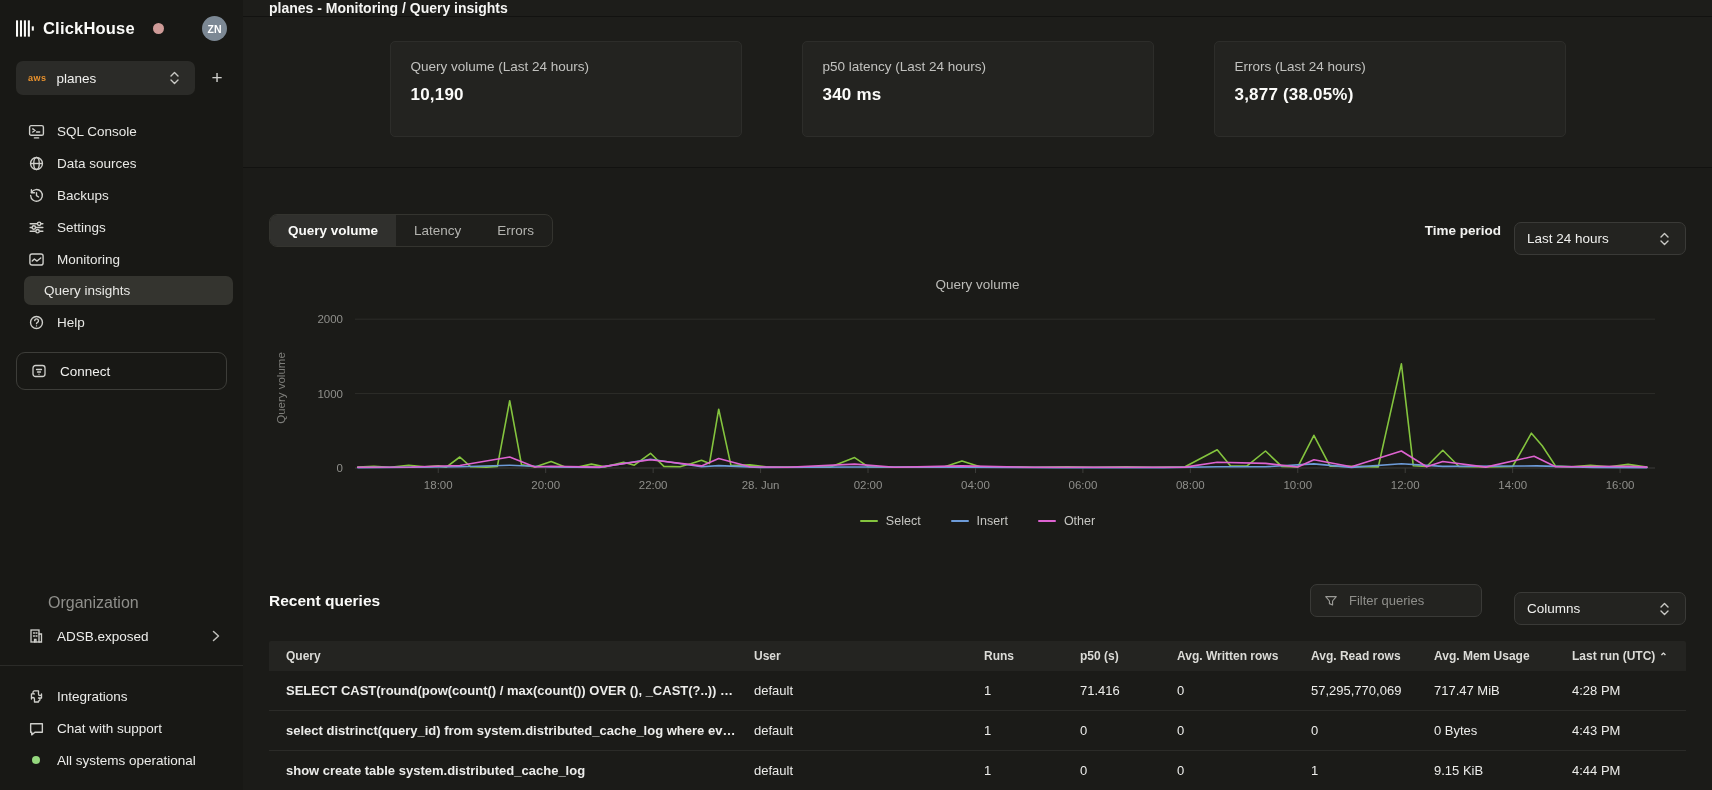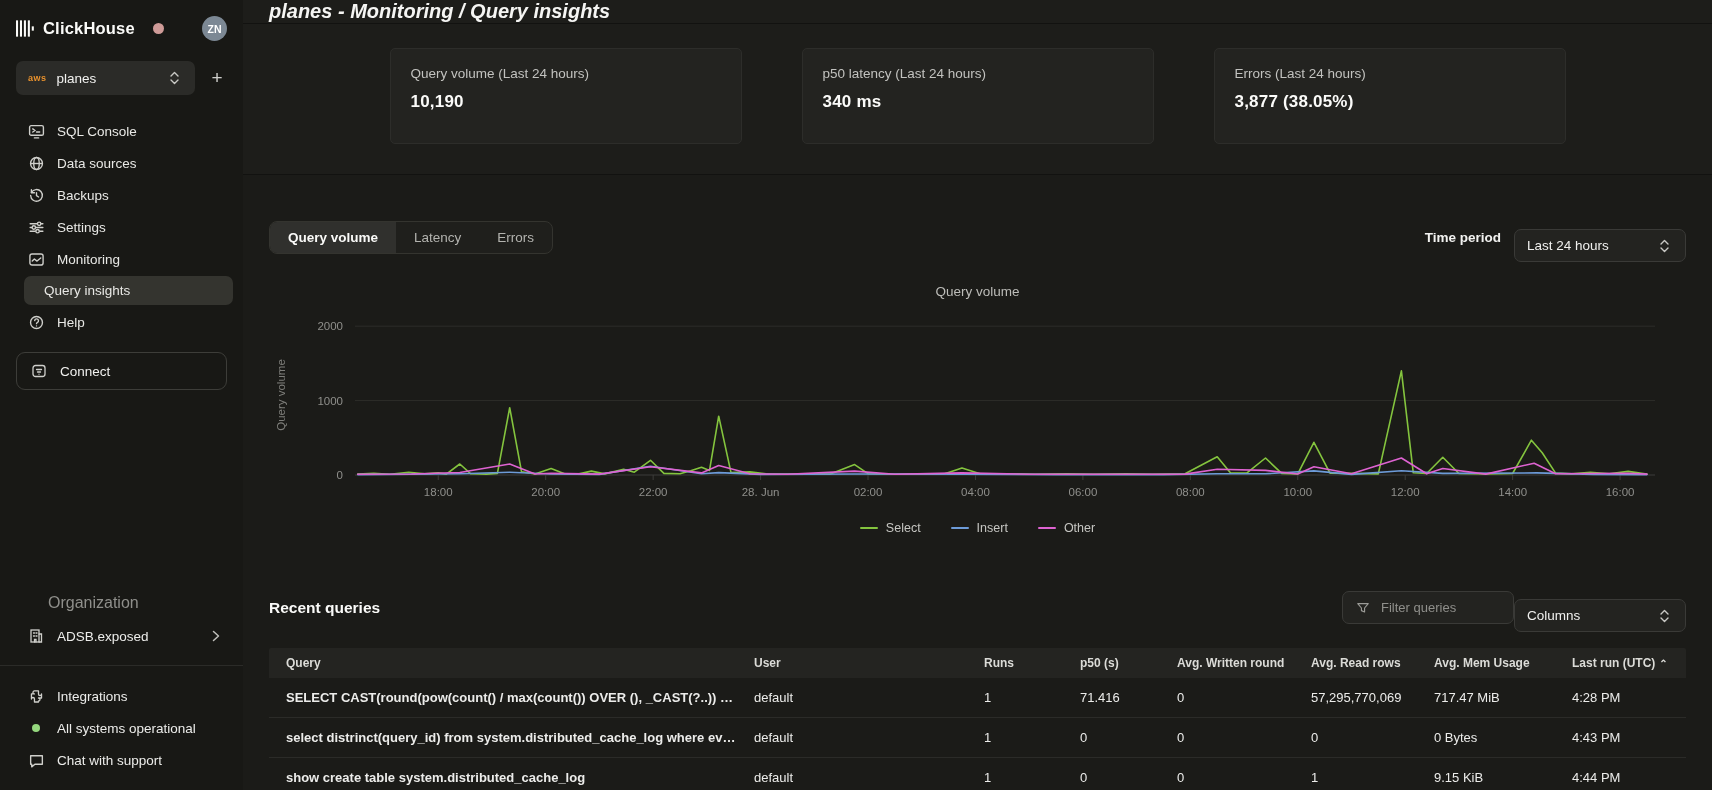--- a/index.html
+++ b/index.html
@@ -33,21 +33,21 @@
   .flex-spacer { flex:1; }
   .org-label { font-size:16px; color:#8f8f8b; padding:0 16px; margin-bottom:8px;margin-left:32px; }
   .org-row { display:flex; align-items:center; gap:12px; padding:7px 18px 7px 27px; cursor:pointer; }
   .org-row .chev { margin-left:auto; color:#c0c0bc; }
   .side-divider { border-top:1px solid #2b2b28; margin:13px 0 14px 0; }
   .foot-item { display:flex; align-items:center; gap:12px; padding:7px 16px 7px 27px; color:#ececea; cursor:pointer; }
   .status-dot { width:8px; height:8px; border-radius:50%; background:#95d87e; margin:0 5px; }
   
   .main { flex:1; display:flex; flex-direction:column; min-width:0; }
   .topbar { height:45px; background:#1d1d1a; border-bottom:1px solid #121210; display:flex; align-items:center; padding:0 26px; }
-  .breadcrumb { font-size:20px; font-weight:700; color:#f5f5f3;font-style:italic; }
+  .breadcrumb { font-size:14px; font-weight:700; color:#f5f5f3; }
   .stats-section { background:#1d1d1a; padding:24px 0 30px 0; display:flex; justify-content:center; gap:60px;
                    border-bottom:1px solid #121210; }
   .stat-card { width:352px; height:96px; background:#232320; border:1px solid #2d2d2a; border-radius:5px; padding:17px 20px; }
   .stat-label { font-size:13.5px; color:#c2c2bf; }
   .stat-value { font-size:17px; font-weight:700; color:#fbfbf9; margin-top:11px; letter-spacing:.2px; }
   .content { flex:1; padding:38px 26px 0 26px; background:#1b1b18; }
   .controls-row { display:flex; align-items:center; justify-content:space-between; }
   .tabs { display:inline-flex; border:1px solid #34342f; border-radius:8px; overflow:hidden; background:#1f1f1c; }
   .tab { padding:8px 18px; color:#b3b3af; cursor:pointer; white-space:nowrap; }
   .tab.active { background:#30302d; color:#fafaf8; font-weight:600; }
@@ -57,21 +57,21 @@
                 display:flex; align-items:center; justify-content:space-between; padding:0 12px; cursor:pointer; color:#f0f0ee;margin-top:16px; }
   
   .chart-wrap { margin-top:22px; }
   .chart-title { text-align:center; color:#bcbcb8; font-size:13.5px; }
   .legend { display:flex; justify-content:center; gap:30px; margin-top:4px; }
   .legend-item { display:flex; align-items:center; gap:8px; color:#c6c6c2; font-size:12.5px; cursor:pointer; }
   .legend-swatch { width:18px; height:0; border-top:2.5px solid; border-radius:2px; }
   
   .rq-header { display:flex; align-items:center; justify-content:space-between; margin-top:48px; }
   .rq-title { font-size:15.5px; font-weight:700; color:#fafaf8; }
-  .rq-actions { display:flex; align-items:center; gap:0; }
+  .rq-actions { display:flex; align-items:center; gap:32px; }
   .filter-box { width:172px; height:33px; background:#232320; border:1px solid #3a3a37; border-radius:7px;
                 display:flex; align-items:center; gap:9px; padding:0 11px; color:#8f8f8b; }
   .filter-box input { background:transparent; border:none; outline:none; color:#ececea; width:110px;
                       font-family:"Liberation Sans",sans-serif; font-size:13px; }
   .filter-box input::placeholder { color:#8f8f8b; }
   
   .table { margin-top:16px; width:100%; }
   .t-row { display:flex; align-items:flex-end; }
   .t-head { background:#242421; border-radius:2px 2px 0 0; }
   .t-head .t-cell { font-size:12px; font-weight:700; color:#dbdbd7; padding:8px 8px; }
@@ -224,31 +224,31 @@
       <div class="foot-item">
         <span class="icon">
           <svg width="17" height="17" viewBox="0 0 16 16" fill="none" stroke="currentColor" stroke-width="1.3" stroke-linejoin="round">
             <path d="M6 2.5h4v3a1.5 1.5 0 1 0 3 0h0v4h-3a1.5 1.5 0 1 1 0 3v1H6v-3a1.5 1.5 0 1 0-3 0v-5h3a1.5 1.5 0 1 1 0-3z" transform="scale(0.95) translate(0.4,0.4)"></path>
           </svg>
         </span>
         <span>Integrations</span>
       </div>
       <div class="foot-item">
         <span class="icon">
-          <span class="status-dot"></span>
-        </span>
-        <span>All systems operational</span>
-      </div>
-      <div class="foot-item">
-        <span class="icon">
           <svg width="17" height="17" viewBox="0 0 16 16" fill="none" stroke="currentColor" stroke-width="1.3" stroke-linejoin="round">
             <path d="M2.5 3.5h11v8h-7l-3 2.5v-2.5h-1z"></path>
           </svg>
         </span>
         <span>Chat with support</span>
+      </div>
+      <div class="foot-item">
+        <span class="icon">
+          <span class="status-dot"></span>
+        </span>
+        <span>All systems operational</span>
       </div>
     </div>
 </aside>
 
 <div class="main">
   <div class="topbar">
     <span class="breadcrumb">planes - Monitoring / Query insights</span>
   </div>
 
   <div class="stats-section">
@@ -363,21 +363,21 @@
         </div>
       </div>
     </div>
 
     <div class="table">
       <div class="t-row t-head">
           <div class="t-cell c-query">Query</div>
           <div class="t-cell c-user">User</div>
           <div class="t-cell c-runs">Runs</div>
           <div class="t-cell c-p50">p50 (s)</div>
-          <div class="t-cell c-wr">Avg. Written round</div>
+          <div class="t-cell c-wr">Avg. Written rows</div>
           <div class="t-cell c-rr">Avg. Read rows</div>
           <div class="t-cell c-mem">Avg. Mem Usage</div>
           <div class="t-cell c-last">Last run (UTC)<span class="sort-caret">⌃</span></div>
         </div>
       <div class="t-body">
           <div class="t-row">
             <div class="t-cell c-query">SELECT CAST(round(pow(count() / max(count()) OVER (), _CAST(?..)) * ...</div>
             <div class="t-cell c-user">default</div>
             <div class="t-cell c-runs">1</div>
             <div class="t-cell c-p50">71.416</div>

